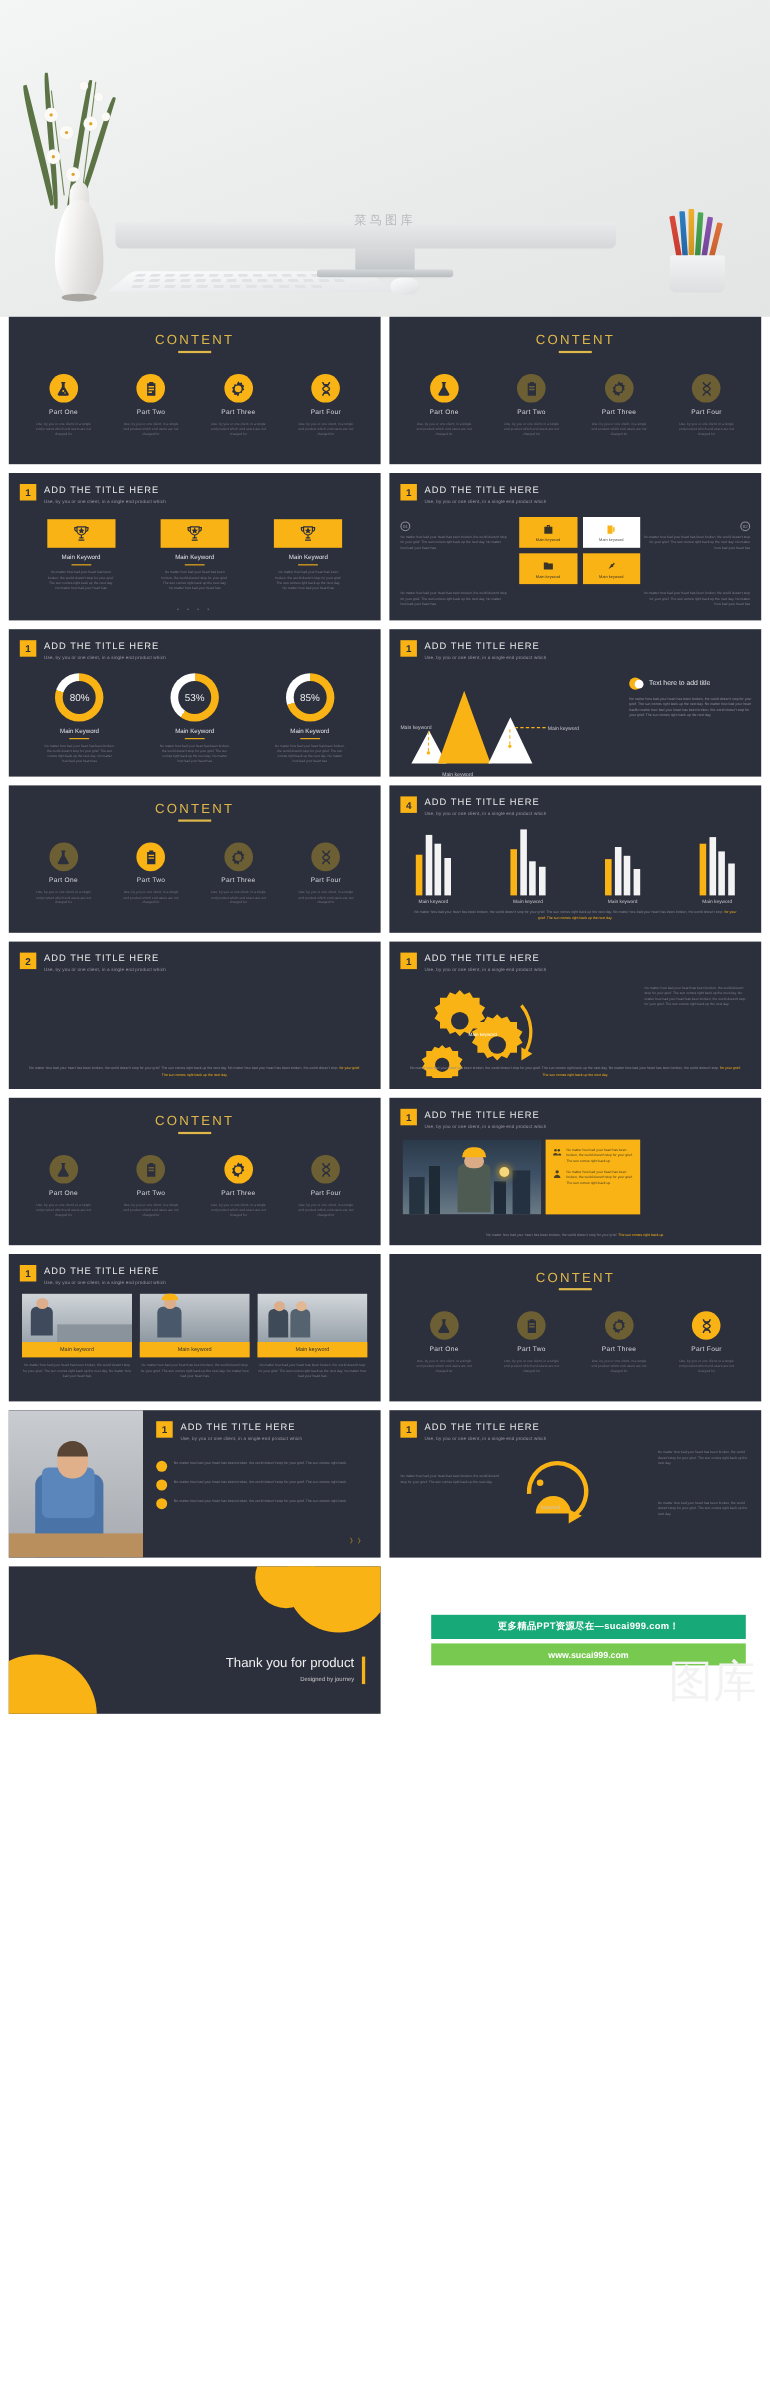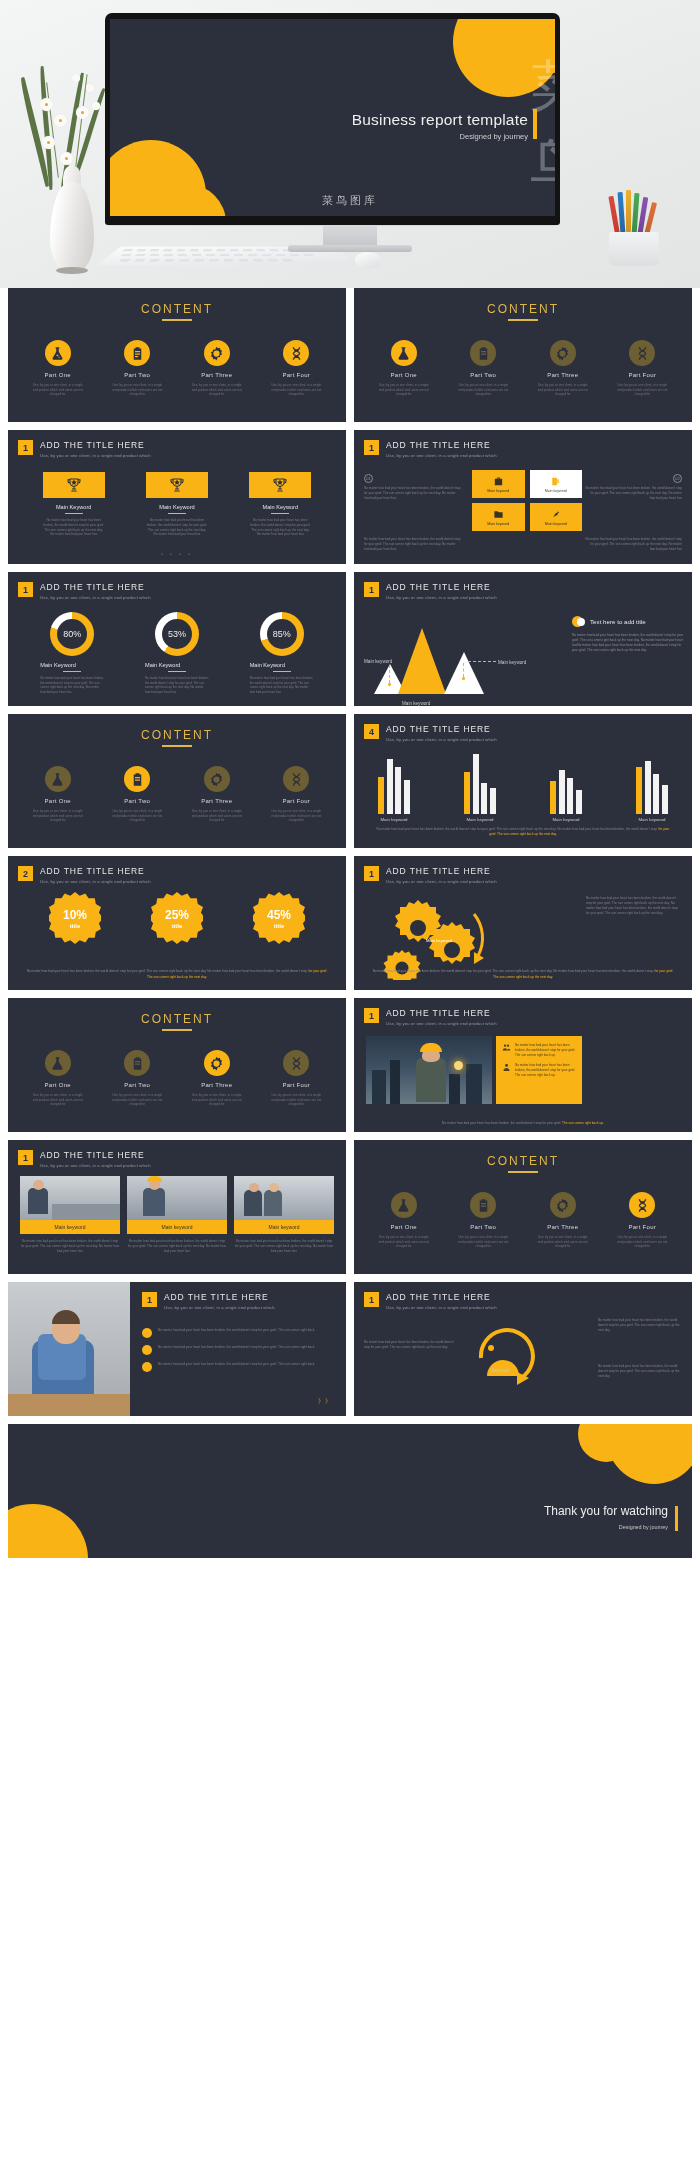--- a/index.html
+++ b/index.html
@@ -67,21 +67,21 @@
   .trow { position:absolute; left:0; right:0; top:42px; display:flex; justify-content:space-around; padding:0 14px; }
   .tcell { width:62px; text-align:center; }
   .tbadge { width:62px; height:26px; background:#f9b315; display:flex; align-items:center; justify-content:center; }
   .tbadge svg { width:16px; height:16px; }
   .tcell .nm { color:#e3e4e8; font-size:5.6px; margin-top:6px; }
   .tcell .ul { width:18px; height:1px; background:#f9b315; margin:3px auto 0; }
   .tcell .bd { color:#7a7c87; font-size:3.1px; line-height:1.55; margin-top:4px; }
   .dots { position:absolute; left:0; right:0; bottom:7px; text-align:center; color:#6b6d78; font-size:5px; letter-spacing:3px; }
   
   .drow { position:absolute; left:0; right:0; top:40px; display:flex; justify-content:space-around; padding:0 12px; }
-  .dcell { width:64px; }
+  .dcell { width:64px; text-align:center; }
   .donut { width:44px; height:44px; border-radius:50%; margin:0 auto; position:relative; }
   .donut::after { content:""; position:absolute; left:7px; top:7px; width:30px; height:30px; border-radius:50%; background:#2c2f3c; }
   .donut span { position:absolute; inset:0; display:flex; align-items:center; justify-content:center; color:#eceded; font-size:9px; z-index:2; }
   .dcell .nm { color:#e3e4e8; font-size:5.6px; margin-top:6px; }
   .dcell .ul { width:18px; height:1px; background:#f9b315; margin:3px auto 0; }
   .dcell .bd { color:#787a85; font-size:3px; line-height:1.5; margin-top:4px; }
   
   .mtn-wrap { position:absolute; left:14px; top:48px; width:160px; height:74px; }
   .tri { position:absolute; width:0; height:0; border-style:solid; border-color:transparent; }
   .mk-label { position:absolute; color:#c9cad0; font-size:4.6px; }
@@ -243,34 +243,20 @@
     <div class="pencil" style="left:12px;top:6px;background:linear-gradient(180deg,#d94a3d,#c4392d);transform:rotate(-10deg)"></div>
     <div class="pencil" style="left:19px;top:2px;background:linear-gradient(180deg,#2f7fc4,#2565a0);transform:rotate(-4deg)"></div>
     <div class="pencil" style="left:26px;top:0px;background:linear-gradient(180deg,#f0b02d,#cf9321)"></div>
     <div class="pencil" style="left:33px;top:3px;background:linear-gradient(180deg,#4bab55,#3a8b43);transform:rotate(4deg)"></div>
     <div class="pencil" style="left:40px;top:7px;background:linear-gradient(180deg,#8a55b3,#6e4291);transform:rotate(9deg)"></div>
     <div class="pencil" style="left:47px;top:12px;background:linear-gradient(180deg,#e0713b,#bd5b2c);transform:rotate(14deg)"></div>
     <div class="pen-cup"></div>
   </div>
 
   <div class="mon-chin"></div>
-  <div class="monitor">
-    <div class="mon-bezel">
-      <div class="mon-screen">
-        <div class="blobTR"></div>
-        <div class="blobTR2"></div>
-        <div class="blobBL"></div>
-        <div class="blobBL2"></div>
-        <div class="wm-hero">菜鸟</div>
-        <div class="mon-title">Business report template</div>
-        <div class="mon-sub">Designed by journey</div>
-        <div class="mon-bar"></div>
-      </div>
-    </div>
-  </div>
   <div class="mon-neck"></div>
   <div class="mon-foot"></div>
   <div class="hero-wm">菜鸟图库</div>
 </div>
 
 <div class="grid">
 
   <div class="row">
     <div class="slide">
       <div class="ttl-center">CONTENT</div>
@@ -620,34 +606,20 @@
     </div>
   </div>
 
   <div class="row">
     <div class="slide">
       <div class="hdr">
         <div class="chip">2</div>
         <div class="hdr-txt">
           <div class="h1">ADD THE TITLE HERE</div>
           <div class="h2">Use, by you or one client, in a single end product which</div>
-        </div>
-      </div>
-      <div class="sb-row">
-        <div class="sb">
-          <div class="pc">10%</div>
-          <div class="tl">title</div>
-        </div>
-        <div class="sb">
-          <div class="pc">25%</div>
-          <div class="tl">title</div>
-        </div>
-        <div class="sb">
-          <div class="pc">45%</div>
-          <div class="tl">title</div>
         </div>
       </div>
       <div class="sb-foot">
         <span>No matter how bad your heart has been broken, the world doesn't stop for your grief. The sun comes right back up the next day. No matter how bad your heart has been broken, the world doesn't stop.</span>
         <b>for your grief. The sun comes right back up the next day.</b>
       </div>
     </div>
 
     <div class="slide">
       <div class="hdr">
@@ -917,20 +889,25 @@
       <div class="side-txt" style="right:8px;top:36px;width:86px;">No matter how bad your heart has been broken, the world doesn't stop for your grief. The sun comes right back up the next day.</div>
       <div class="side-txt" style="right:8px;top:82px;width:86px;">No matter how bad your heart has been broken, the world doesn't stop for your grief. The sun comes right back up the next day.</div>
     </div>
   </div>
 
   <div class="row">
     <div class="slide">
       <div class="ty-blob1"></div>
       <div class="ty-blob2"></div>
       <div class="ty-blob3"></div>
-      <div class="ty-t">Thank you for watching</div>
+      <div class="ty-t">Thank you for product</div>
       <div class="ty-s">Designed by journey</div>
       <div class="ty-bar"></div>
     </div>
 
+    <div class="slide light">
+      <div class="promo-a">更多精品PPT资源尽在—sucai999.com！</div>
+      <div class="promo-b">www.sucai999.com</div>
+      <div class="wm-big">图库</div>
+    </div>
   </div>
 
 </div>
 
 </body></html>

